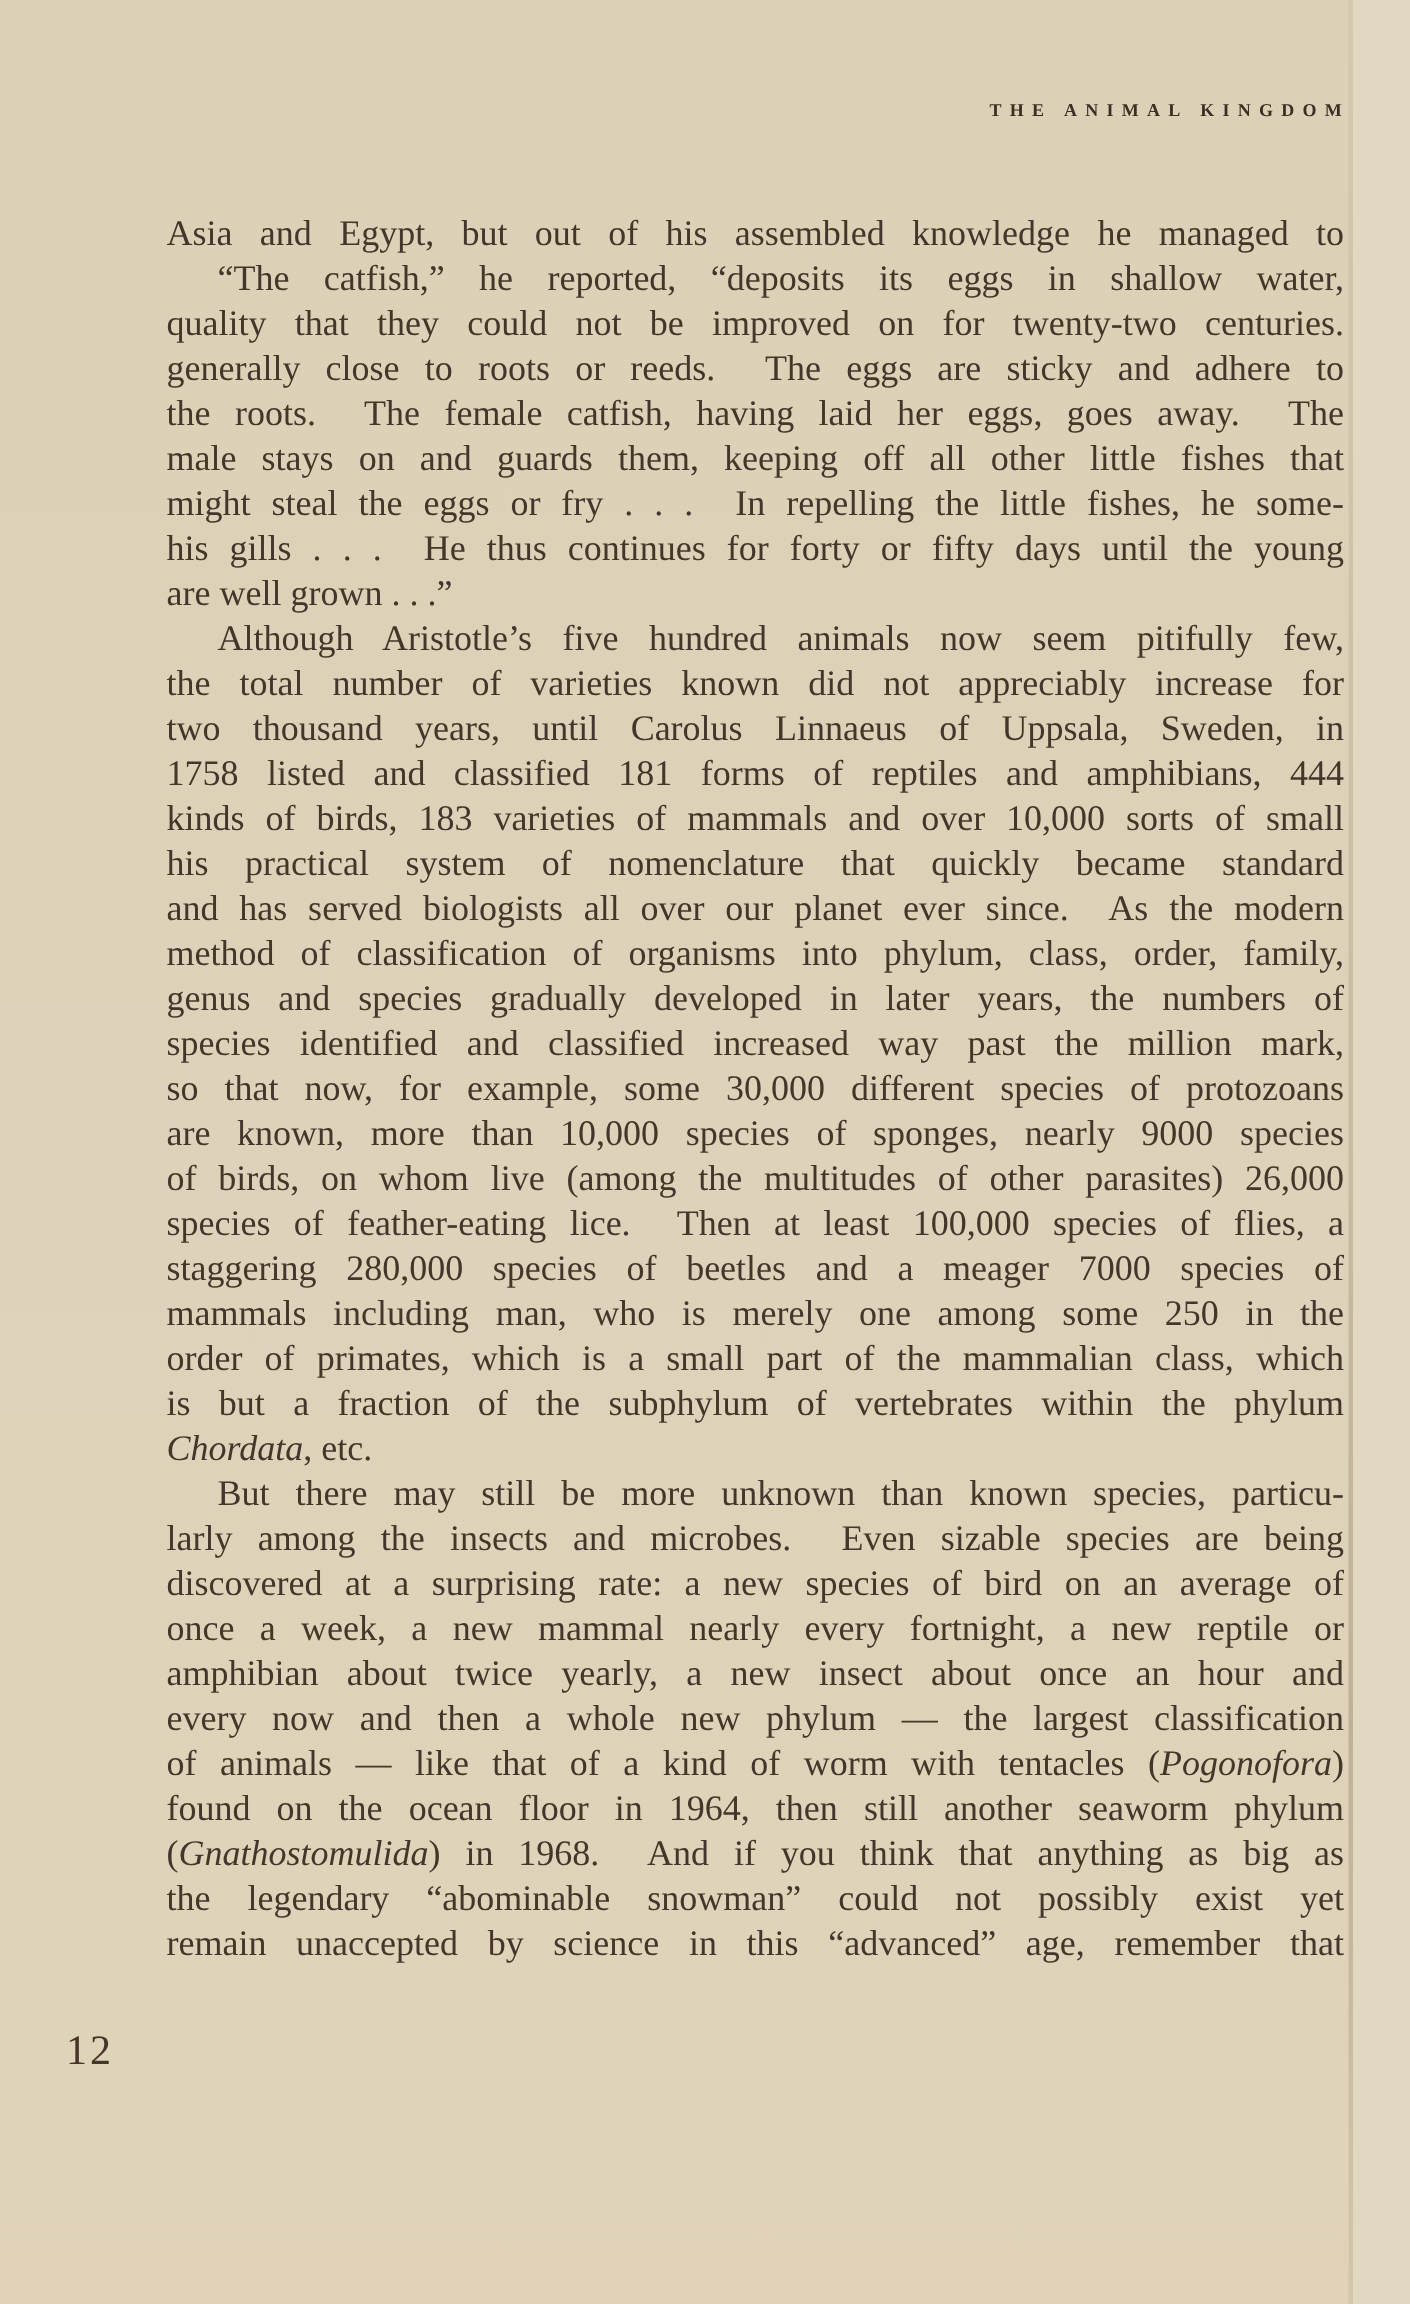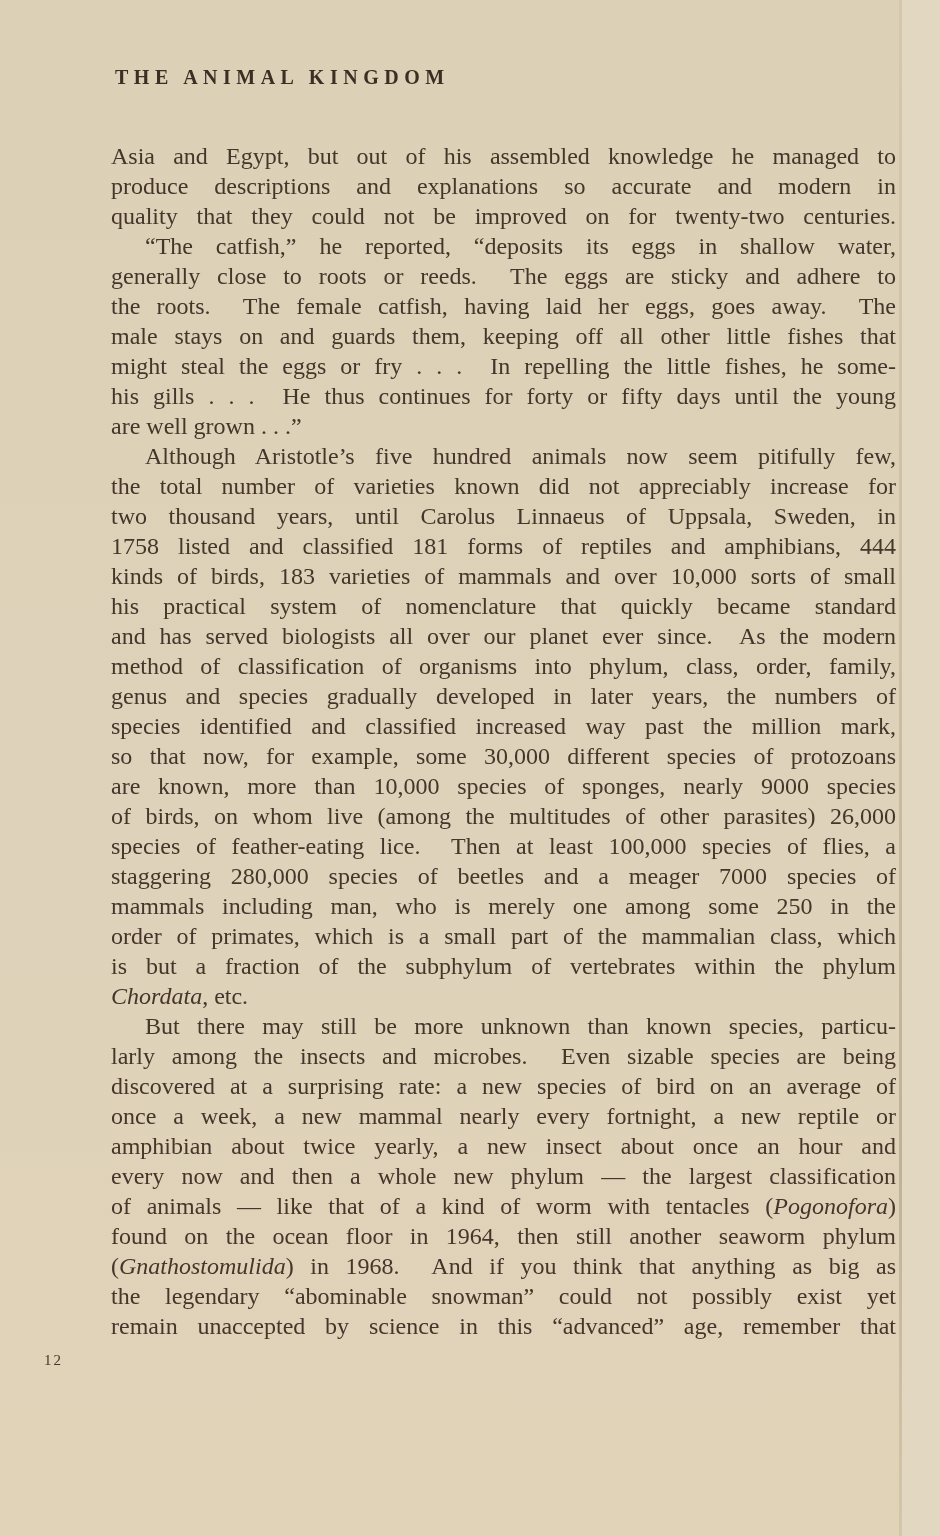--- a/index.html
+++ b/index.html
@@ -23,22 +23,22 @@
     width: 3px; height: 100%;
     background: linear-gradient(180deg,
       rgba(148,126,94,0.10) 0%,
       rgba(148,126,94,0.22) 40%,
       rgba(120,98,70,0.30) 75%,
       rgba(148,126,94,0.15) 100%);
   }
   .header-title {
     position: absolute;
     left: 115px; width: 785px; top: 66px;
-    text-align: left;
-    font-size: 20px;
+    text-align: right;
+    font-size: 12px;
     letter-spacing: 5.5px;
     font-weight: 600;
     color: #3d2d23;
   }
   .text-block {
     position: absolute;
     left: 111px; top: 141px;
     width: 785px;
     font-size: 24px;
     color: #46352a;
@@ -50,39 +50,38 @@
     text-align-last: justify;
     overflow: hidden;
     white-space: normal;
   }
   .line.indent { text-indent: 34px; }
   .line.flush  { text-align-last: left; }
   .line i { }
   .page-number {
     position: absolute;
     left: 44px; top: 1352px;
-    font-size: 15px;
+    font-size: 28px;
     letter-spacing: 2px;
     color: #46352a;
   }
 </style>
 </head>
 <body>
 
 <div class="page">
   <div class="edge-strip"></div>
   <div class="edge-line"></div>
 
   <div class="header-title">THE ANIMAL KINGDOM</div>
 
   <div class="text-block">
       <div class="line"><span>Asia and Egypt, but out of his assembled knowledge he managed to</span></div>
-      <div class="line"><span>produce descriptions and explanations so accurate and modern in</span></div>
+      <div class="line indent"><span>“The catfish,” he reported, “deposits its eggs in shallow water,</span></div>
       <div class="line"><span>quality that they could not be improved on for twenty-two centuries.</span></div>
-      <div class="line indent"><span>“The catfish,” he reported, “deposits its eggs in shallow water,</span></div>
       <div class="line"><span>generally close to roots or reeds.&nbsp; The eggs are sticky and adhere to</span></div>
       <div class="line"><span>the roots.&nbsp; The female catfish, having laid her eggs, goes away.&nbsp; The</span></div>
       <div class="line"><span>male stays on and guards them, keeping off all other little fishes that</span></div>
       <div class="line"><span>might steal the eggs or fry . . .&nbsp; In repelling the little fishes, he some-</span></div>
       <div class="line"><span>his gills . . .&nbsp; He thus continues for forty or fifty days until the young</span></div>
       <div class="line flush"><span>are well grown . . .”</span></div>
       <div class="line indent"><span>Although Aristotle’s five hundred animals now seem pitifully few,</span></div>
       <div class="line"><span>the total number of varieties known did not appreciably increase for</span></div>
       <div class="line"><span>two thousand years, until Carolus Linnaeus of Uppsala, Sweden, in</span></div>
       <div class="line"><span>1758 listed and classified 181 forms of reptiles and amphibians, 444</span></div>

